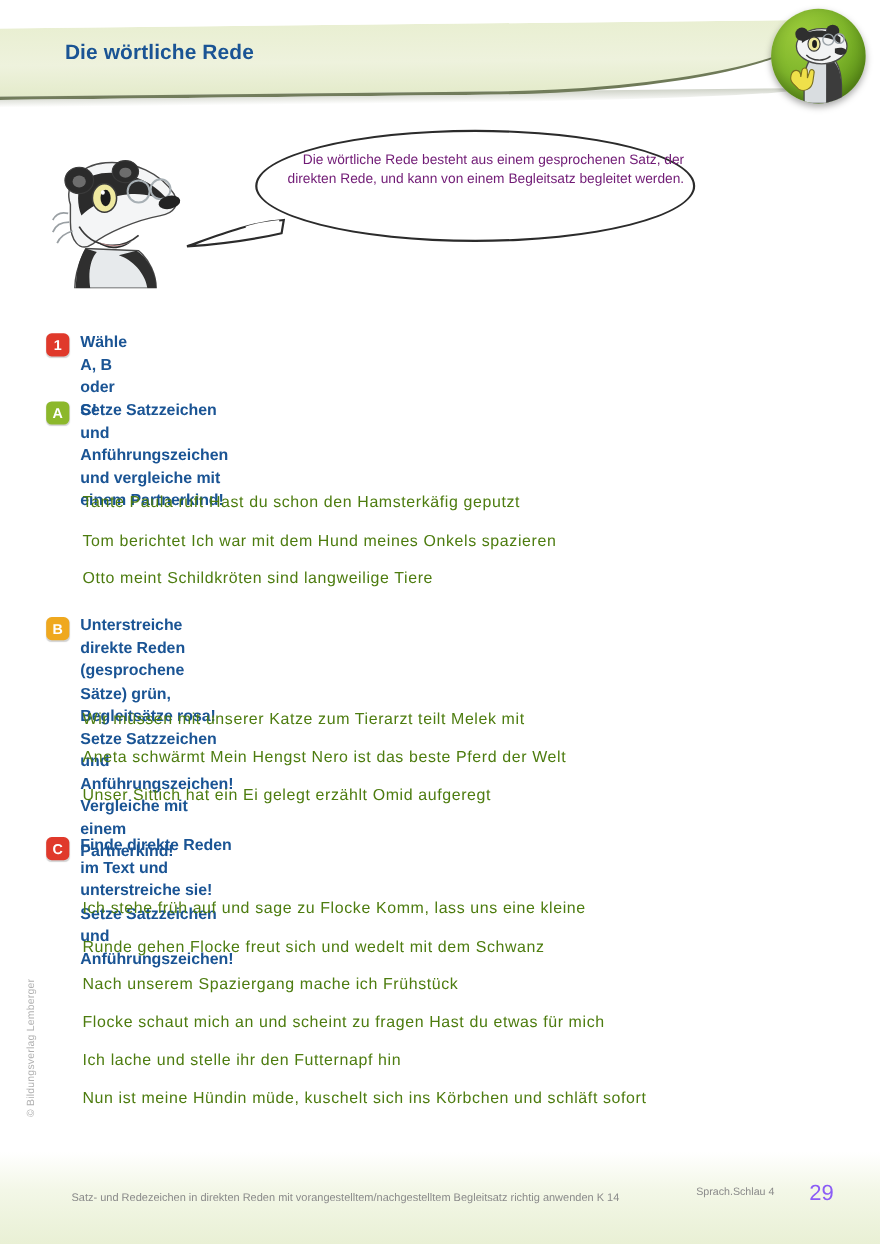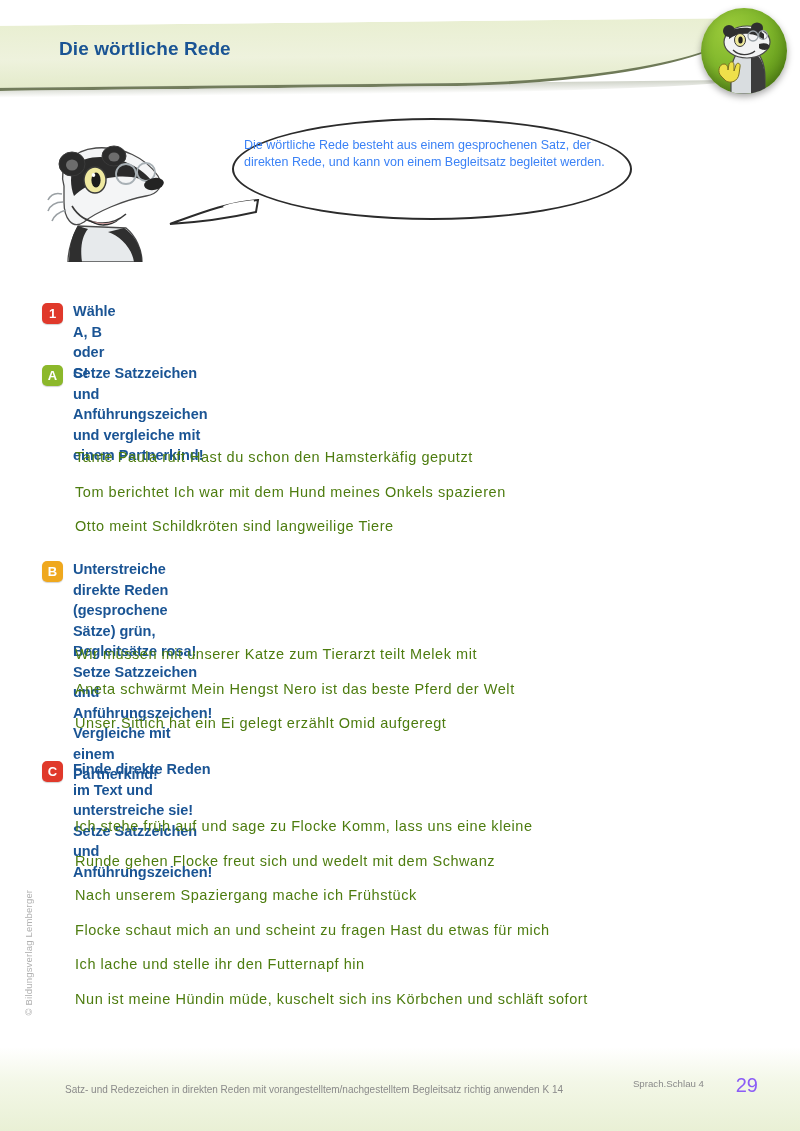--- a/index.html
+++ b/index.html
@@ -90,24 +90,24 @@
     border: 2px solid #2b2b2b;
     border-radius: 50% / 50%;
     background: #ffffff;
     box-sizing: border-box;
   }
   .speech-text {
     position: absolute;
     left: 244px;
     top: 25px;
     width: 378px;
-    text-align: left;
+    text-align: right;
     font-size: 12.5px;
     line-height: 17px;
-    color: #3b82f6;
+    color: #701a75;
   }
   .speech-tail {
     position: absolute;
     left: 168px;
     top: 84px;
     width: 92px;
     height: 34px;
   }
 
   

